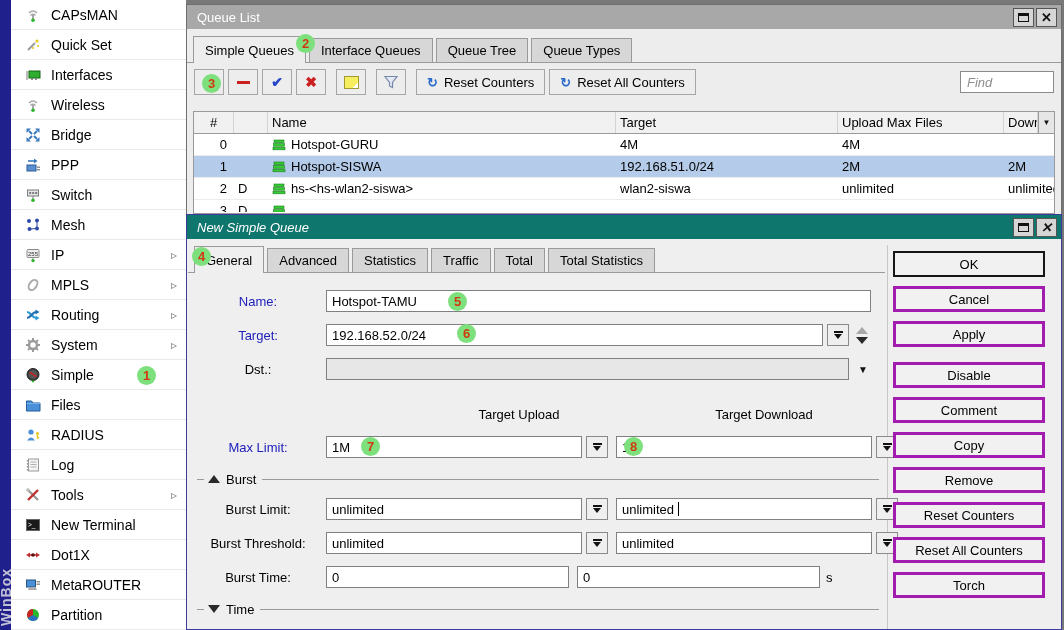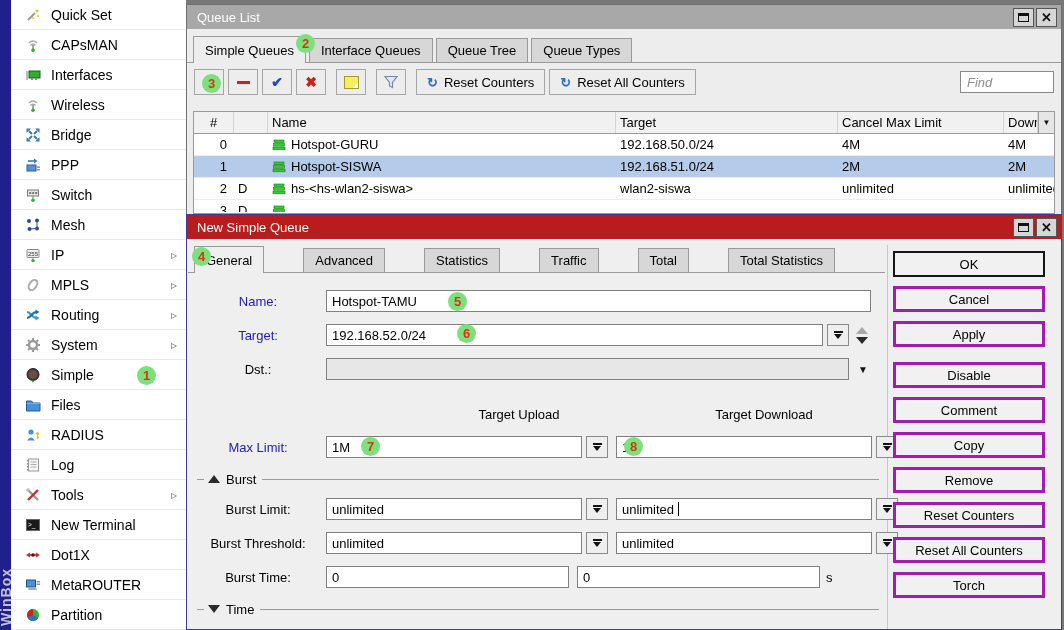--- a/index.html
+++ b/index.html
@@ -55,22 +55,22 @@
   .col-sort { border: none; border-left: 1px solid #9a9a9a; background: #e6e6e6; display: flex; align-items: center; justify-content: center; font-size: 8px; color: #111; cursor: pointer; }
   .tbl-row { display: grid; grid-template-columns: 40px 34px 348px 222px 166px 52px; height: 22px; border-bottom: 1px solid #ececec; cursor: pointer; }
   .tbl-row.selected { background: #b4cbe9; }
   .tbl-row.partial { height: 12px; overflow: hidden; border-bottom: none; }
   .td { padding: 3px 4px; white-space: nowrap; }
   .td.rnum { text-align: right; padding-right: 7px; }
   .td.name { display: flex; align-items: center; gap: 5px; padding-top: 2px; }
 
   
   .win-dialog { position: absolute; left: 186px; top: 214px; width: 876px; height: 416px; background: #efefef; border: 1px solid #3c3c9c; z-index: 20; }
-  .win-dialog .titlebar { background: #b91c1c; }
-  .dlg-tabs { position: absolute; left: 1px; top: 30px; right: 176px; height: 28px; display: flex; align-items: flex-end; padding: 0 6px; border-bottom: 1px solid #9a9a9a; gap: 36px; }
+  .win-dialog .titlebar { background: #0f766e; font-style: italic; }
+  .dlg-tabs { position: absolute; left: 1px; top: 30px; right: 176px; height: 28px; display: flex; align-items: flex-end; padding: 0 6px; border-bottom: 1px solid #9a9a9a; }
   .dlg-tabs .tab.active { background: #efefef; }
   .dlg-sep { position: absolute; left: 700px; top: 30px; bottom: 0; width: 1px; background: #c6c6c6; }
   .dlg-form { position: absolute; left: 0; top: 59px; width: 700px; bottom: 0; }
 
   .frow { position: absolute; left: 10px; display: flex; align-items: center; height: 24px; }
   .flabel { width: 122px; text-align: center; margin-right: 7px; white-space: nowrap; }
   .flabel.blue { color: #2020bb; }
   .fin { height: 22px; border: 1px solid #808080; background: #fff; padding: 0 5px; font-size: 13px; font-family: "Liberation Sans", sans-serif; }
   .fin:disabled { background: #e7e7e7; }
   .w-name { width: 545px; }
@@ -111,38 +111,38 @@
 <div id="screen">
 
   <div class="navy-strip">
     <div class="winbox-vert">WinBox</div>
   </div>
 
   <nav class="sidebar">
     <div class="sb-item">
       <span class="sb-icon">
           <svg width="16" height="16">
+            <path d="M4,6 Q8,2 12,6" stroke="#ababab" fill="none" stroke-width="1.5"></path>
+            <path d="M5.5,8.5 Q8,6 10.5,8.5" stroke="#ababab" fill="none" stroke-width="1.5"></path>
+            <line x1="8" y1="8" x2="8" y2="13" stroke="#8a8a8a" stroke-width="1.5"></line>
+            <circle cx="8" cy="13.3" r="1.8" fill="#2bb62b"></circle>
+          </svg>
+        </span>
+      <span class="sb-label">CAPsMAN</span>
+    </div>
+    <div class="sb-item">
+      <span class="sb-icon">
+          <svg width="16" height="16">
             <line x1="3" y1="13" x2="10" y2="6" stroke="#9a9a9a" stroke-width="2"></line>
             <circle cx="12" cy="4" r="1.6" fill="#e8c820"></circle>
             <circle cx="13" cy="9" r="1.1" fill="#e8c820"></circle>
             <circle cx="8" cy="11" r="1.1" fill="#e8c820"></circle>
           </svg>
         </span>
       <span class="sb-label">Quick Set</span>
-    </div>
-    <div class="sb-item">
-      <span class="sb-icon">
-          <svg width="16" height="16">
-            <path d="M4,6 Q8,2 12,6" stroke="#ababab" fill="none" stroke-width="1.5"></path>
-            <path d="M5.5,8.5 Q8,6 10.5,8.5" stroke="#ababab" fill="none" stroke-width="1.5"></path>
-            <line x1="8" y1="8" x2="8" y2="13" stroke="#8a8a8a" stroke-width="1.5"></line>
-            <circle cx="8" cy="13.3" r="1.8" fill="#2bb62b"></circle>
-          </svg>
-        </span>
-      <span class="sb-label">CAPsMAN</span>
     </div>
     <div class="sb-item">
       <span class="sb-icon">
           <svg width="16" height="16">
             <rect x="1" y="4" width="2" height="9" fill="#bbb"></rect>
             <rect x="4" y="4" width="11" height="7" fill="#2fae2f" stroke="#156615"></rect>
             <rect x="6" y="11" width="2" height="2" fill="#8a8a8a"></rect>
             <rect x="10" y="11" width="2" height="2" fill="#8a8a8a"></rect>
           </svg>
         </span>
@@ -411,38 +411,37 @@
         <span>Reset All Counters</span>
       </span>
       <input class="find-input" type="text" placeholder="Find" style="">
     </div>
     <div class="ql-table">
       <div class="tbl-head">
         <span class="th num">#</span>
         <span class="th"></span>
         <span class="th">Name</span>
         <span class="th">Target</span>
-        <span class="th">Cancel Max Limit</span>
+        <span class="th">Upload Max Files</span>
         <span class="th">Down</span>
         <span class="col-sort">
             <span>▼</span>
           </span>
       </div>
       <div class="tbl-row">
         <span class="td rnum">0</span>
         <span class="td"></span>
         <span class="td name">
             <svg class="qicon" width="14" height="13">
               <rect x="2" y="2" width="10" height="2.6" fill="#33cc33" stroke="#1a7a1a" stroke-width="0.6"></rect>
               <rect x="1.5" y="5.6" width="11" height="2.6" fill="#33cc33" stroke="#1a7a1a" stroke-width="0.6"></rect>
               <rect x="1" y="9.2" width="12" height="2.6" fill="#33cc33" stroke="#1a7a1a" stroke-width="0.6"></rect>
             </svg>
             <span>Hotspot-GURU</span>
           </span>
-        <span class="td">192.168.50.0/24</span>
         <span class="td">4M</span>
         <span class="td">4M</span>
       </div>
       <div class="tbl-row selected">
         <span class="td rnum">1</span>
         <span class="td"></span>
         <span class="td name">
             <svg class="qicon" width="14" height="13">
               <rect x="2" y="2" width="10" height="2.6" fill="#33cc33" stroke="#1a7a1a" stroke-width="0.6"></rect>
               <rect x="1.5" y="5.6" width="11" height="2.6" fill="#33cc33" stroke="#1a7a1a" stroke-width="0.6"></rect>

